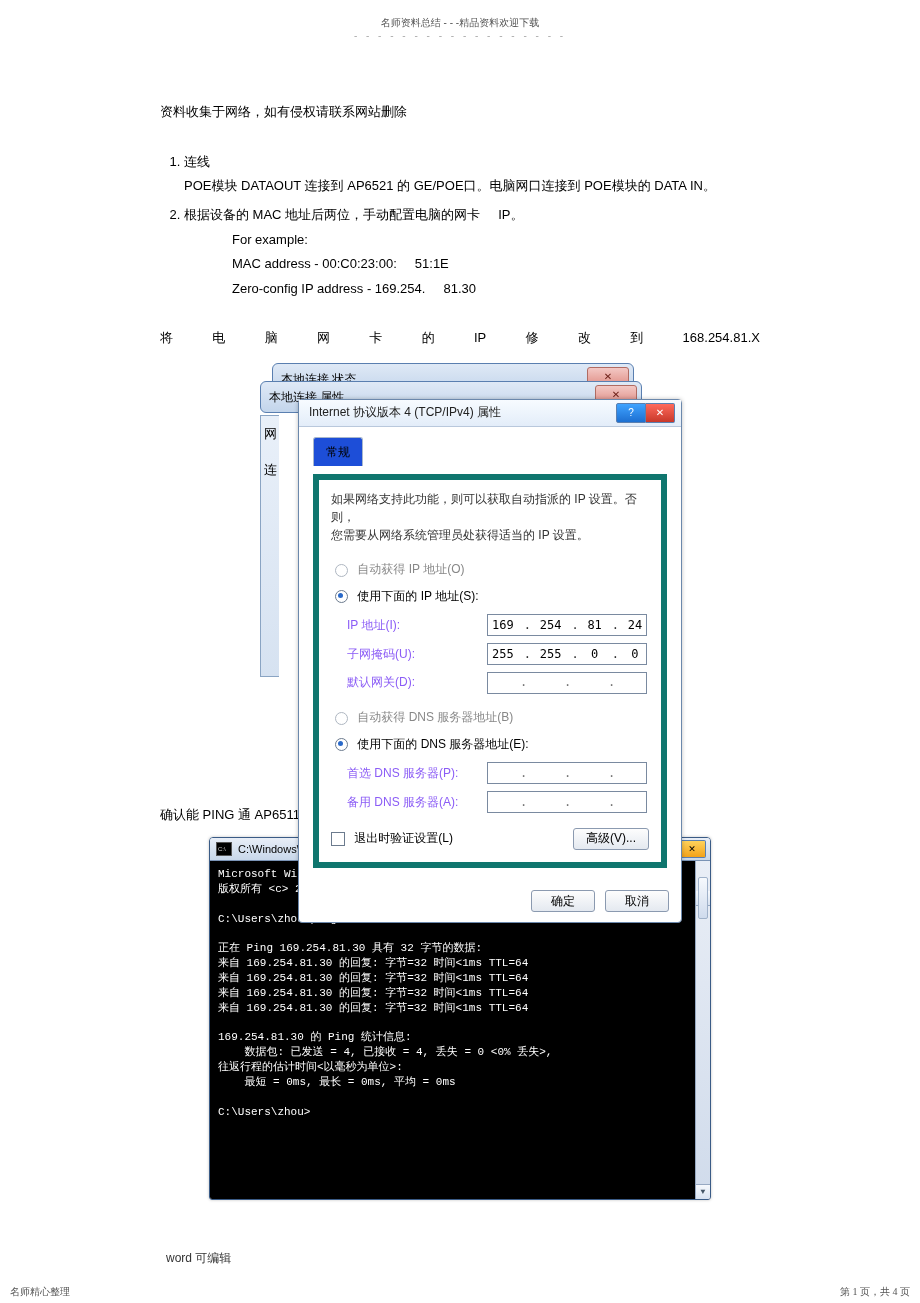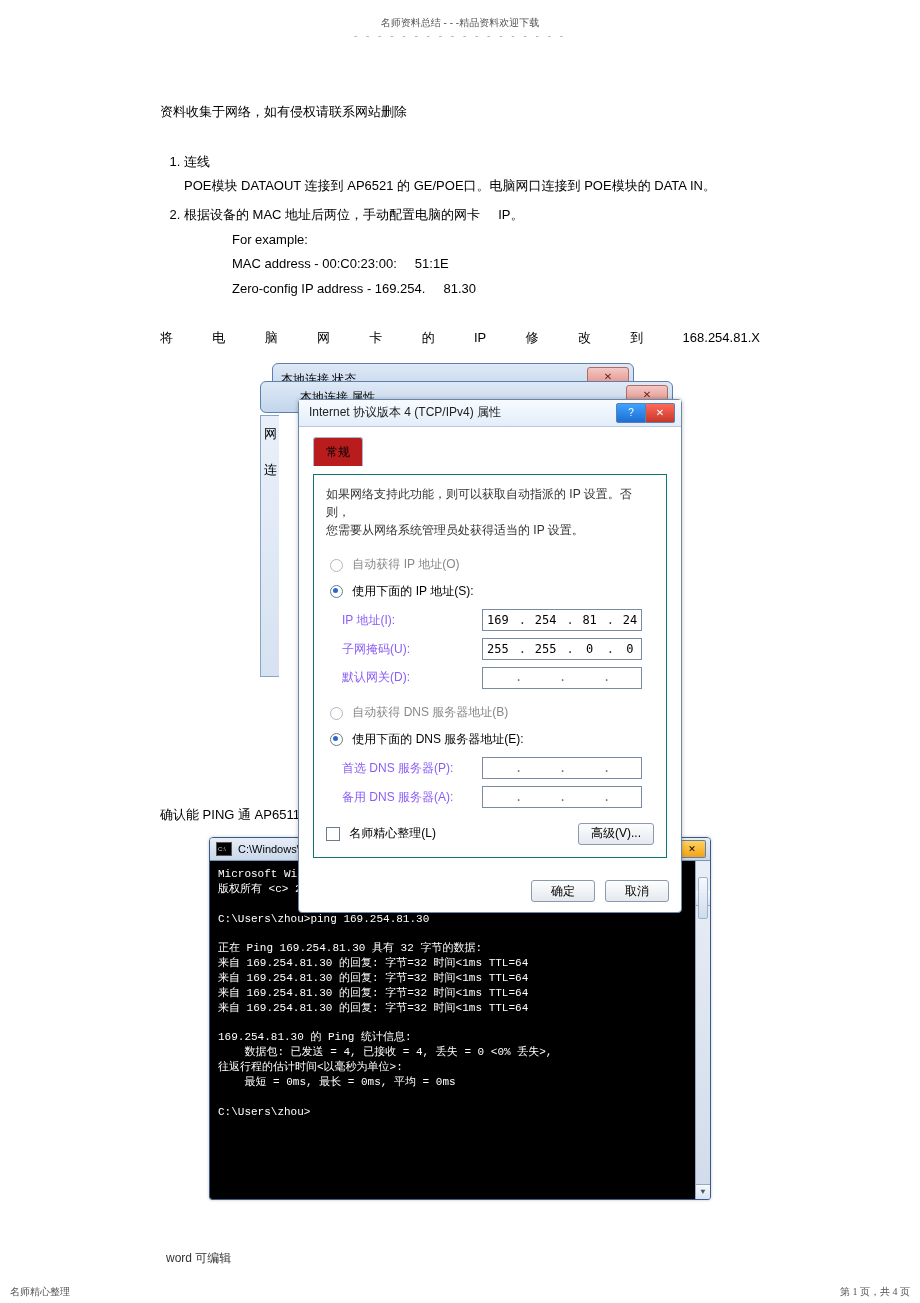--- a/index.html
+++ b/index.html
@@ -75,21 +75,21 @@
     border: 1px solid #5a7fb0;
     border-radius: 6px;
     background: linear-gradient(#dfe9f6, #c3d5eb);
   }
   .win7-shell .title {
     font-size: 12px;
     color: #000;
     padding: 4px 8px;
   }
   .back-shell1 { top: 0; left: 12px; width: 360px; height: 28px; z-index: 1; }
-  .back-shell2 { top: 18px; left: 0; width: 380px; height: 30px; z-index: 2; padding-left: 31px; }
+  .back-shell2 { top: 18px; left: 0; width: 380px; height: 30px; z-index: 2; }
   .back-lefttab {
     position:absolute; top:52px; left:0; width:18px; height:260px;
     background:linear-gradient(#e9f0f9,#d6e2f1); border:1px solid #8aa4c3;
     border-right:none; z-index:3;
   }
   .main-dialog {
     position: relative;
     top: 36px;
     left: 18px;
     width: 382px;
@@ -113,23 +113,23 @@
     width:28px; height:18px; border:1px solid #5a7fb0;
     border-left:none; display:flex; align-items:center; justify-content:center;
     font-size:10px; cursor:pointer;
   }
   .dlg-btn.help { background:linear-gradient(#3fa3ff,#1d6fd1); color:#fff; border-left:1px solid #5a7fb0; border-radius:2px 0 0 2px;}
   .dlg-btn.close { background:linear-gradient(#ff6a5c,#c8382a); color:#fff; border-radius:0 2px 2px 0;}
   .dlg-body { padding: 8px 14px 12px 14px; }
   .tab-strip { margin: 2px 0 8px 0; }
   .tab {
     display:inline-block; padding:3px 12px; border:1px solid #a8b7cc;
-    border-bottom:none; background:#b91c1c; border-radius:3px 3px 0 0;
-  }
-  .tab-panel { border:1px solid #0f766e; padding:10px 12px 12px 12px; }
+    border-bottom:none; background:#1d4ed8; border-radius:3px 3px 0 0;
+  }
+  .tab-panel { border:6px solid #0f766e; padding:10px 12px 12px 12px; }
   .desc { color:#333; margin-bottom:14px; line-height:1.5; }
   .radio-row { margin:4px 0 4px 4px; }
   .radio { display:inline-block; width:11px; height:11px; border:1px solid #6c7b8e; border-radius:50%; margin-right:6px; vertical-align:middle; background:#fff; position:relative;}
   .radio.checked::after{content:""; position:absolute; top:2px; left:2px; width:5px; height:5px; border-radius:50%; background:#2a69c9;}
   .radio.disabled{ opacity:.55;}
   .form-row { display:flex; align-items:center; margin:6px 0 6px 16px; }
   .form-row label { width:140px; color:#8b5cf6;}
   .ip-input {
     display:flex; align-items:center; gap:10px;
     width:150px; height:20px; border:1px solid #7a8aa0; background:#fff;
@@ -351,21 +351,21 @@
                   <span class="dot">.</span>
                 <span></span>
                   <span class="dot">.</span>
                 <span></span>
               </div>
             </div>
 
             <div style="margin-top:14px; display:flex; align-items:center; justify-content:space-between;">
               <div>
                 <span class="checkbox"></span>
-                <span>名师精心整理(L)</span>
+                <span>退出时验证设置(L)</span>
               </div>
               <button class="win-btn">高级(V)...</button>
             </div>
           </div>
         </div>
         <div class="ok-row">
           <button class="win-btn">确定</button>
           <button class="win-btn">取消</button>
         </div>
       </div>

